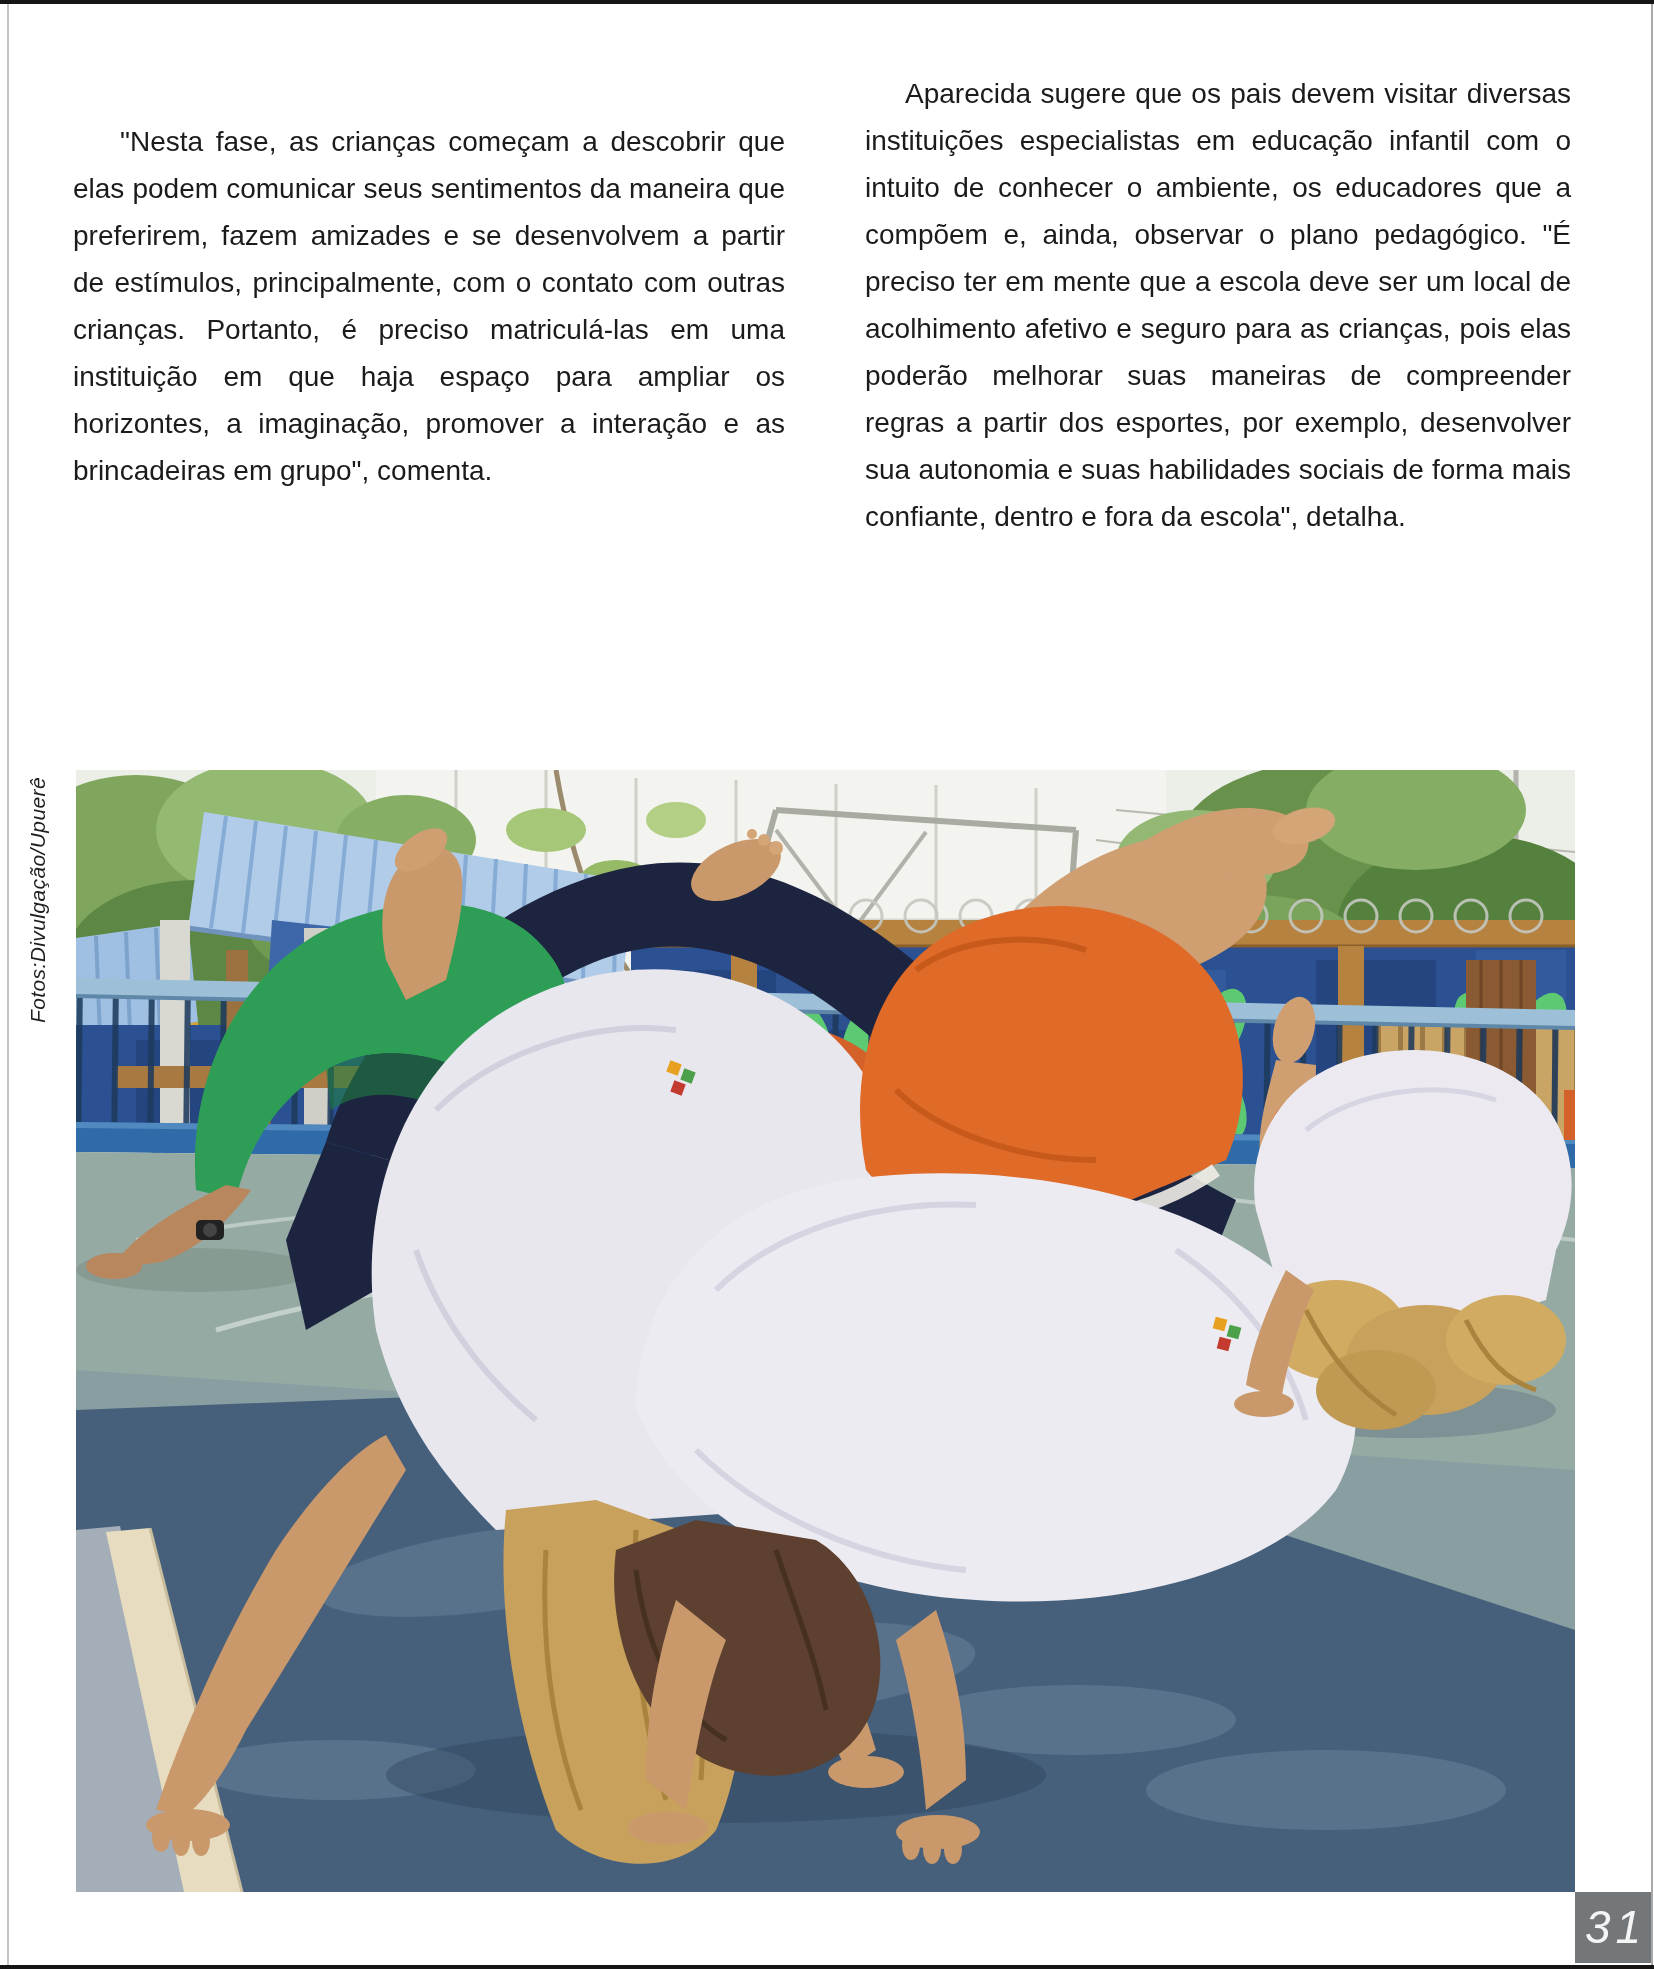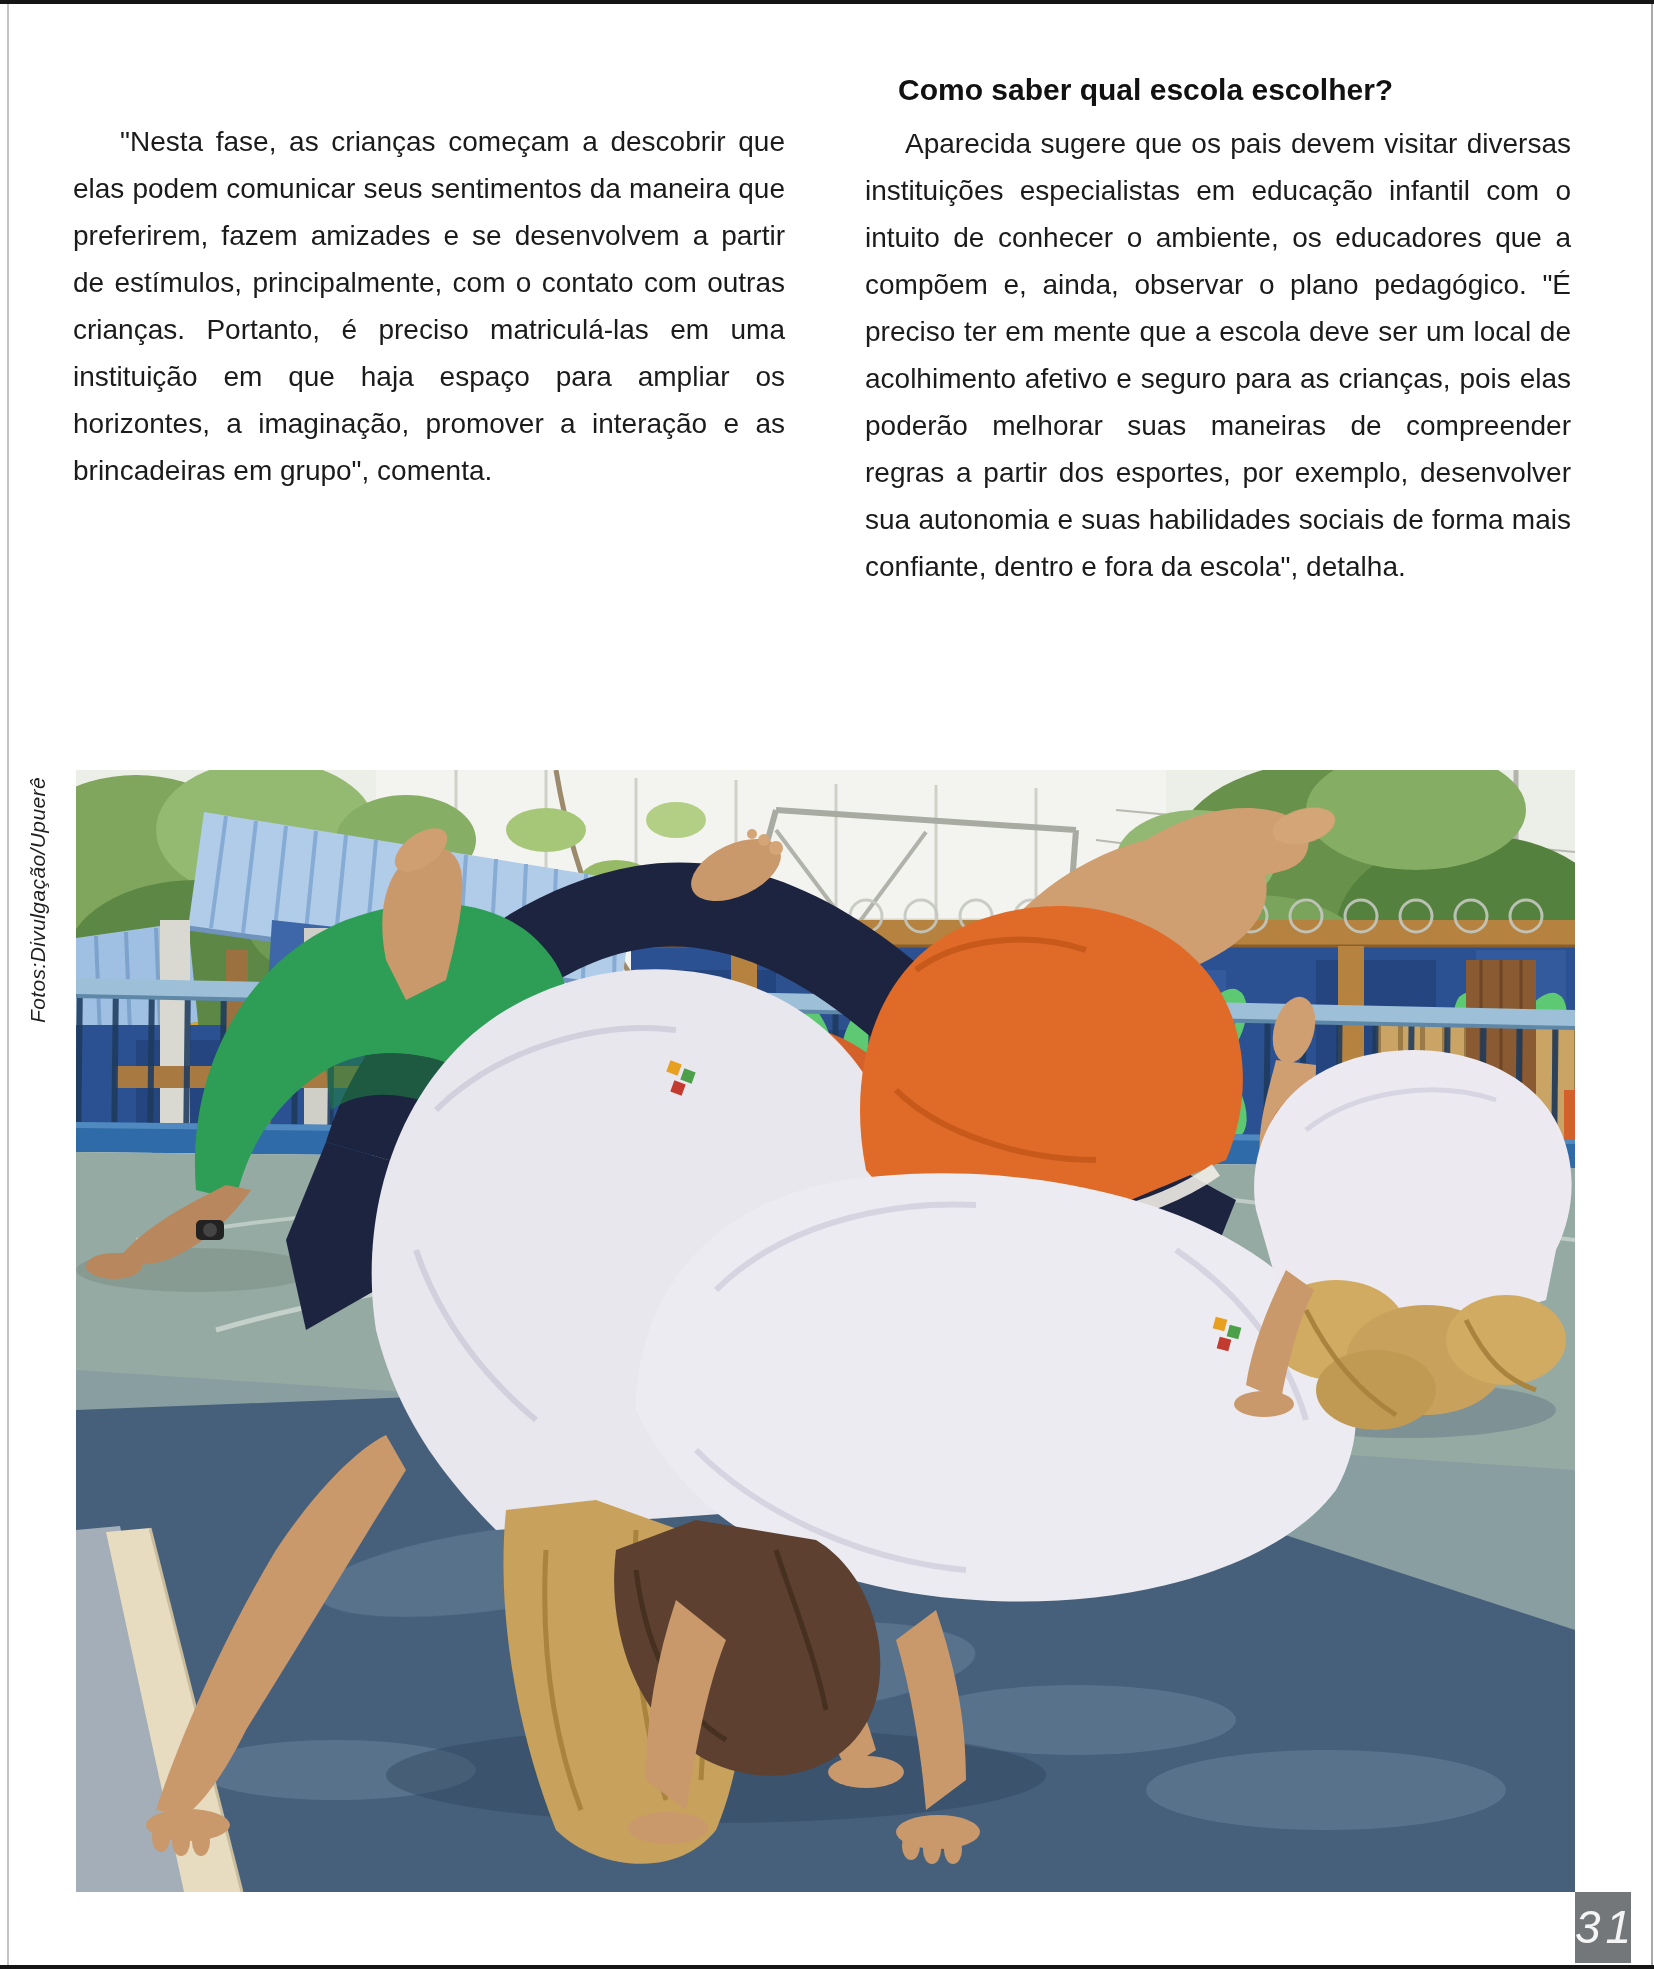--- a/index.html
+++ b/index.html
@@ -31,41 +31,40 @@
     text-align:center;white-space:nowrap;
   }
 
   .photo-frame{
     position:absolute;left:76px;top:770px;width:1499px;height:1122px;
     overflow:hidden;background:#e6e8e3;
   }
   .photo-frame svg{display:block;width:1499px;height:1122px;}
 
   .page-num-box{
-    position:absolute;left:1575px;top:1892px;width:56px;height:71px;
+    position:absolute;left:1575px;top:1892px;width:76px;height:71px;
     background:#74777a;display:flex;align-items:center;justify-content:center;
   }
   .page-num-box span{
     font-style:italic;font-size:46px;color:#f5f5f5;letter-spacing:5px;
     padding-left:5px;line-height:71px;
   }
 </style>
 </head>
 <body>
 
 <div class="rule-h rule-top"></div>
 <div class="rule-v rule-left"></div>
 <div class="rule-v rule-right"></div>
 
 <div class="col col-left">
   <div class="para">"Nesta fase, as crianças começam a descobrir que elas podem comunicar seus sentimentos da maneira que preferirem, fazem amizades e se desenvolvem a partir de estímulos, principalmente, com o contato com outras crianças. Portanto, é preciso matriculá-las em uma instituição em que haja espaço para ampliar os horizontes, a imaginação, promover a interação e as brincadeiras em grupo", comenta.</div>
 </div>
 
 <div class="col col-right">
-  <div class="heading">Como saber qual escola escolher?</div>
   <div class="para">Aparecida sugere que os pais devem visitar diversas instituições especialistas em educação infantil com o intuito de conhecer o ambiente, os educadores que a compõem e, ainda, observar o plano pedagógico. "É preciso ter em mente que a escola deve ser um local de acolhimento afetivo e seguro para as crianças, pois elas poderão melhorar suas maneiras de compreender regras a partir dos esportes, por exemplo, desenvolver sua autonomia e suas habilidades sociais de forma mais confiante, dentro e fora da escola", detalha.</div>
 </div>
 
 <div class="photo-credit">Fotos:Divulgação/Upuerê</div>
 
 <div class="photo-frame">
 <svg viewBox="0 0 1499 1122" preserveAspectRatio="none">
 
   <g>
     <rect x="0" y="0" width="1499" height="400" fill="#eceee8"></rect>

